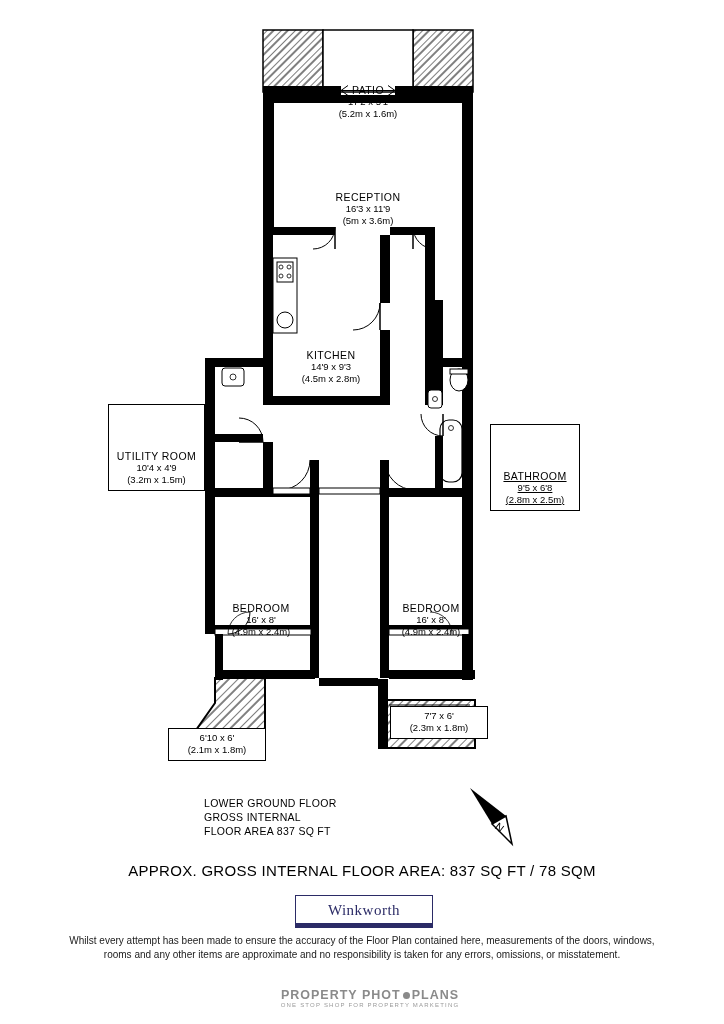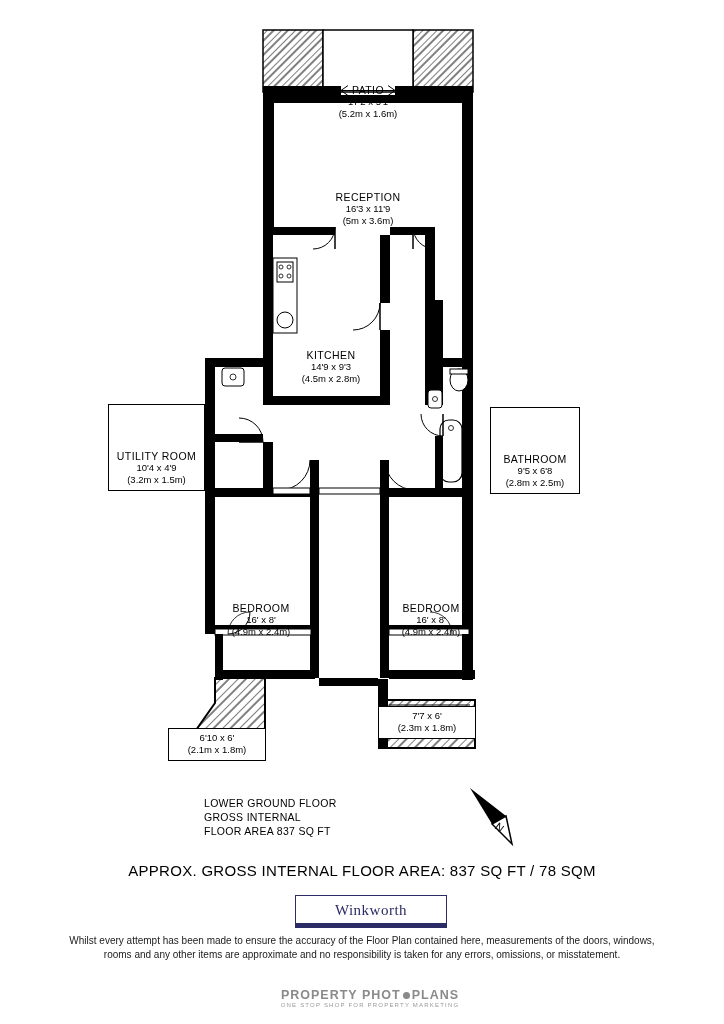--- a/index.html
+++ b/index.html
@@ -63,21 +63,21 @@
     left: 0; top: 862px;
     width: 724px;
     text-align: center;
     font-size: 15px;
     letter-spacing: 0.3px;
   }
   .brandbox {
     position: absolute;
     left: 295px;
     top: 895px;
-    width: 152px;
+    width: 138px;
     height: 33px;
     border: 1px solid #2b2b66;
     background: #fff;
     box-sizing: border-box;
   }
   .brandbox .bar {
     position: absolute;
     left: 0; bottom: 0;
     width: 100%;
     height: 4px;
@@ -298,21 +298,21 @@
   <span class="dim">14'9 x 9'3</span>
   <span class="dim">(4.5m x 2.8m)</span>
 </div>
 
 <div class="label boxed" style="left:108px; top:404px; width:85px;">
   <span class="ttl">UTILITY ROOM</span>
   <span class="dim">10'4 x 4'9</span>
   <span class="dim">(3.2m x 1.5m)</span>
 </div>
 
-<div class="label boxed" style="left:490px; top:407px; width:78px;">
+<div class="label boxed" style="left:490px; top:424px; width:78px;text-decoration:underline;">
   <span class="ttl">BATHROOM</span>
   <span class="dim">9'5 x 6'8</span>
   <span class="dim">(2.8m x 2.5m)</span>
 </div>
 
 <div class="label" style="left:211px; top:560px; width:100px;">
   <span class="ttl">BEDROOM</span>
   <span class="dim">16' x 8'</span>
   <span class="dim">(4.9m x 2.4m)</span>
 </div>
@@ -321,21 +321,21 @@
   <span class="ttl">BEDROOM</span>
   <span class="dim">16' x 8'</span>
   <span class="dim">(4.9m x 2.4m)</span>
 </div>
 
 <div class="label boxed" style="left:168px; top:728px; width:86px;">
   <span class="dim">6'10 x 6'</span>
   <span class="dim">(2.1m x 1.8m)</span>
 </div>
 
-<div class="label boxed" style="left:378px; top:706px; width:86px;">
+<div class="label boxed" style="left:390px; top:706px; width:86px;">
   <span class="dim">7'7 x 6'</span>
   <span class="dim">(2.3m x 1.8m)</span>
 </div>
 
 <div class="lgf">
   <div>LOWER GROUND FLOOR</div>
   <div>GROSS INTERNAL</div>
   <div>FLOOR AREA 837 SQ FT</div>
 </div>
 

